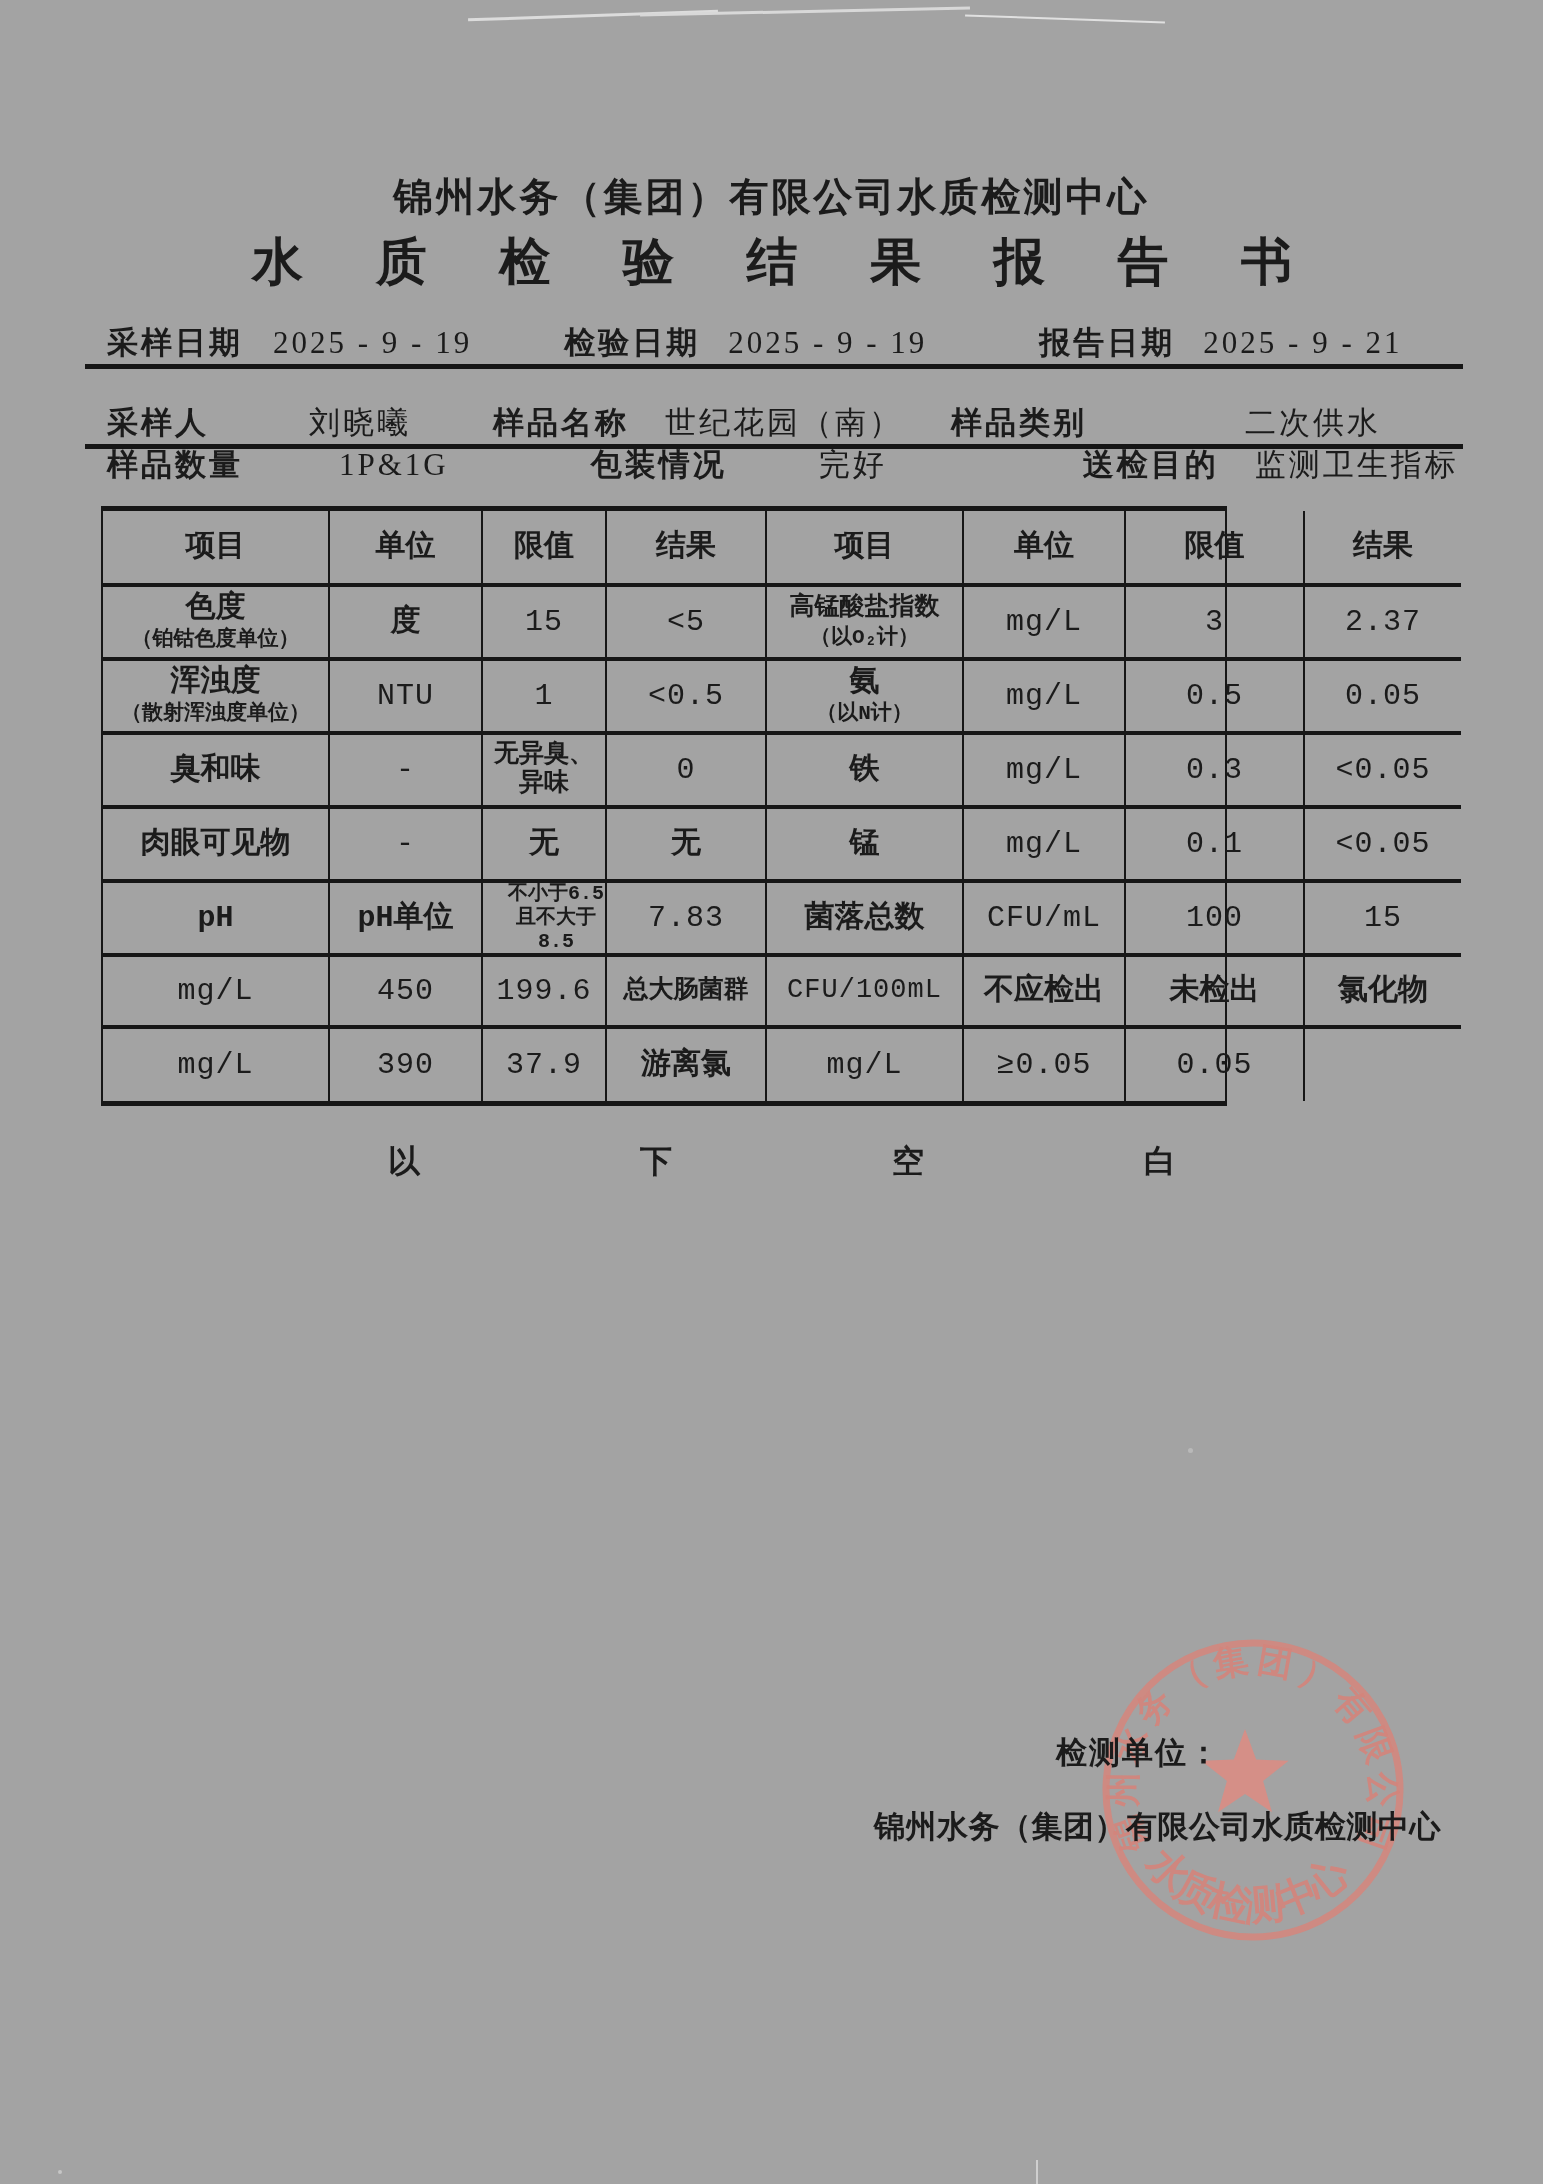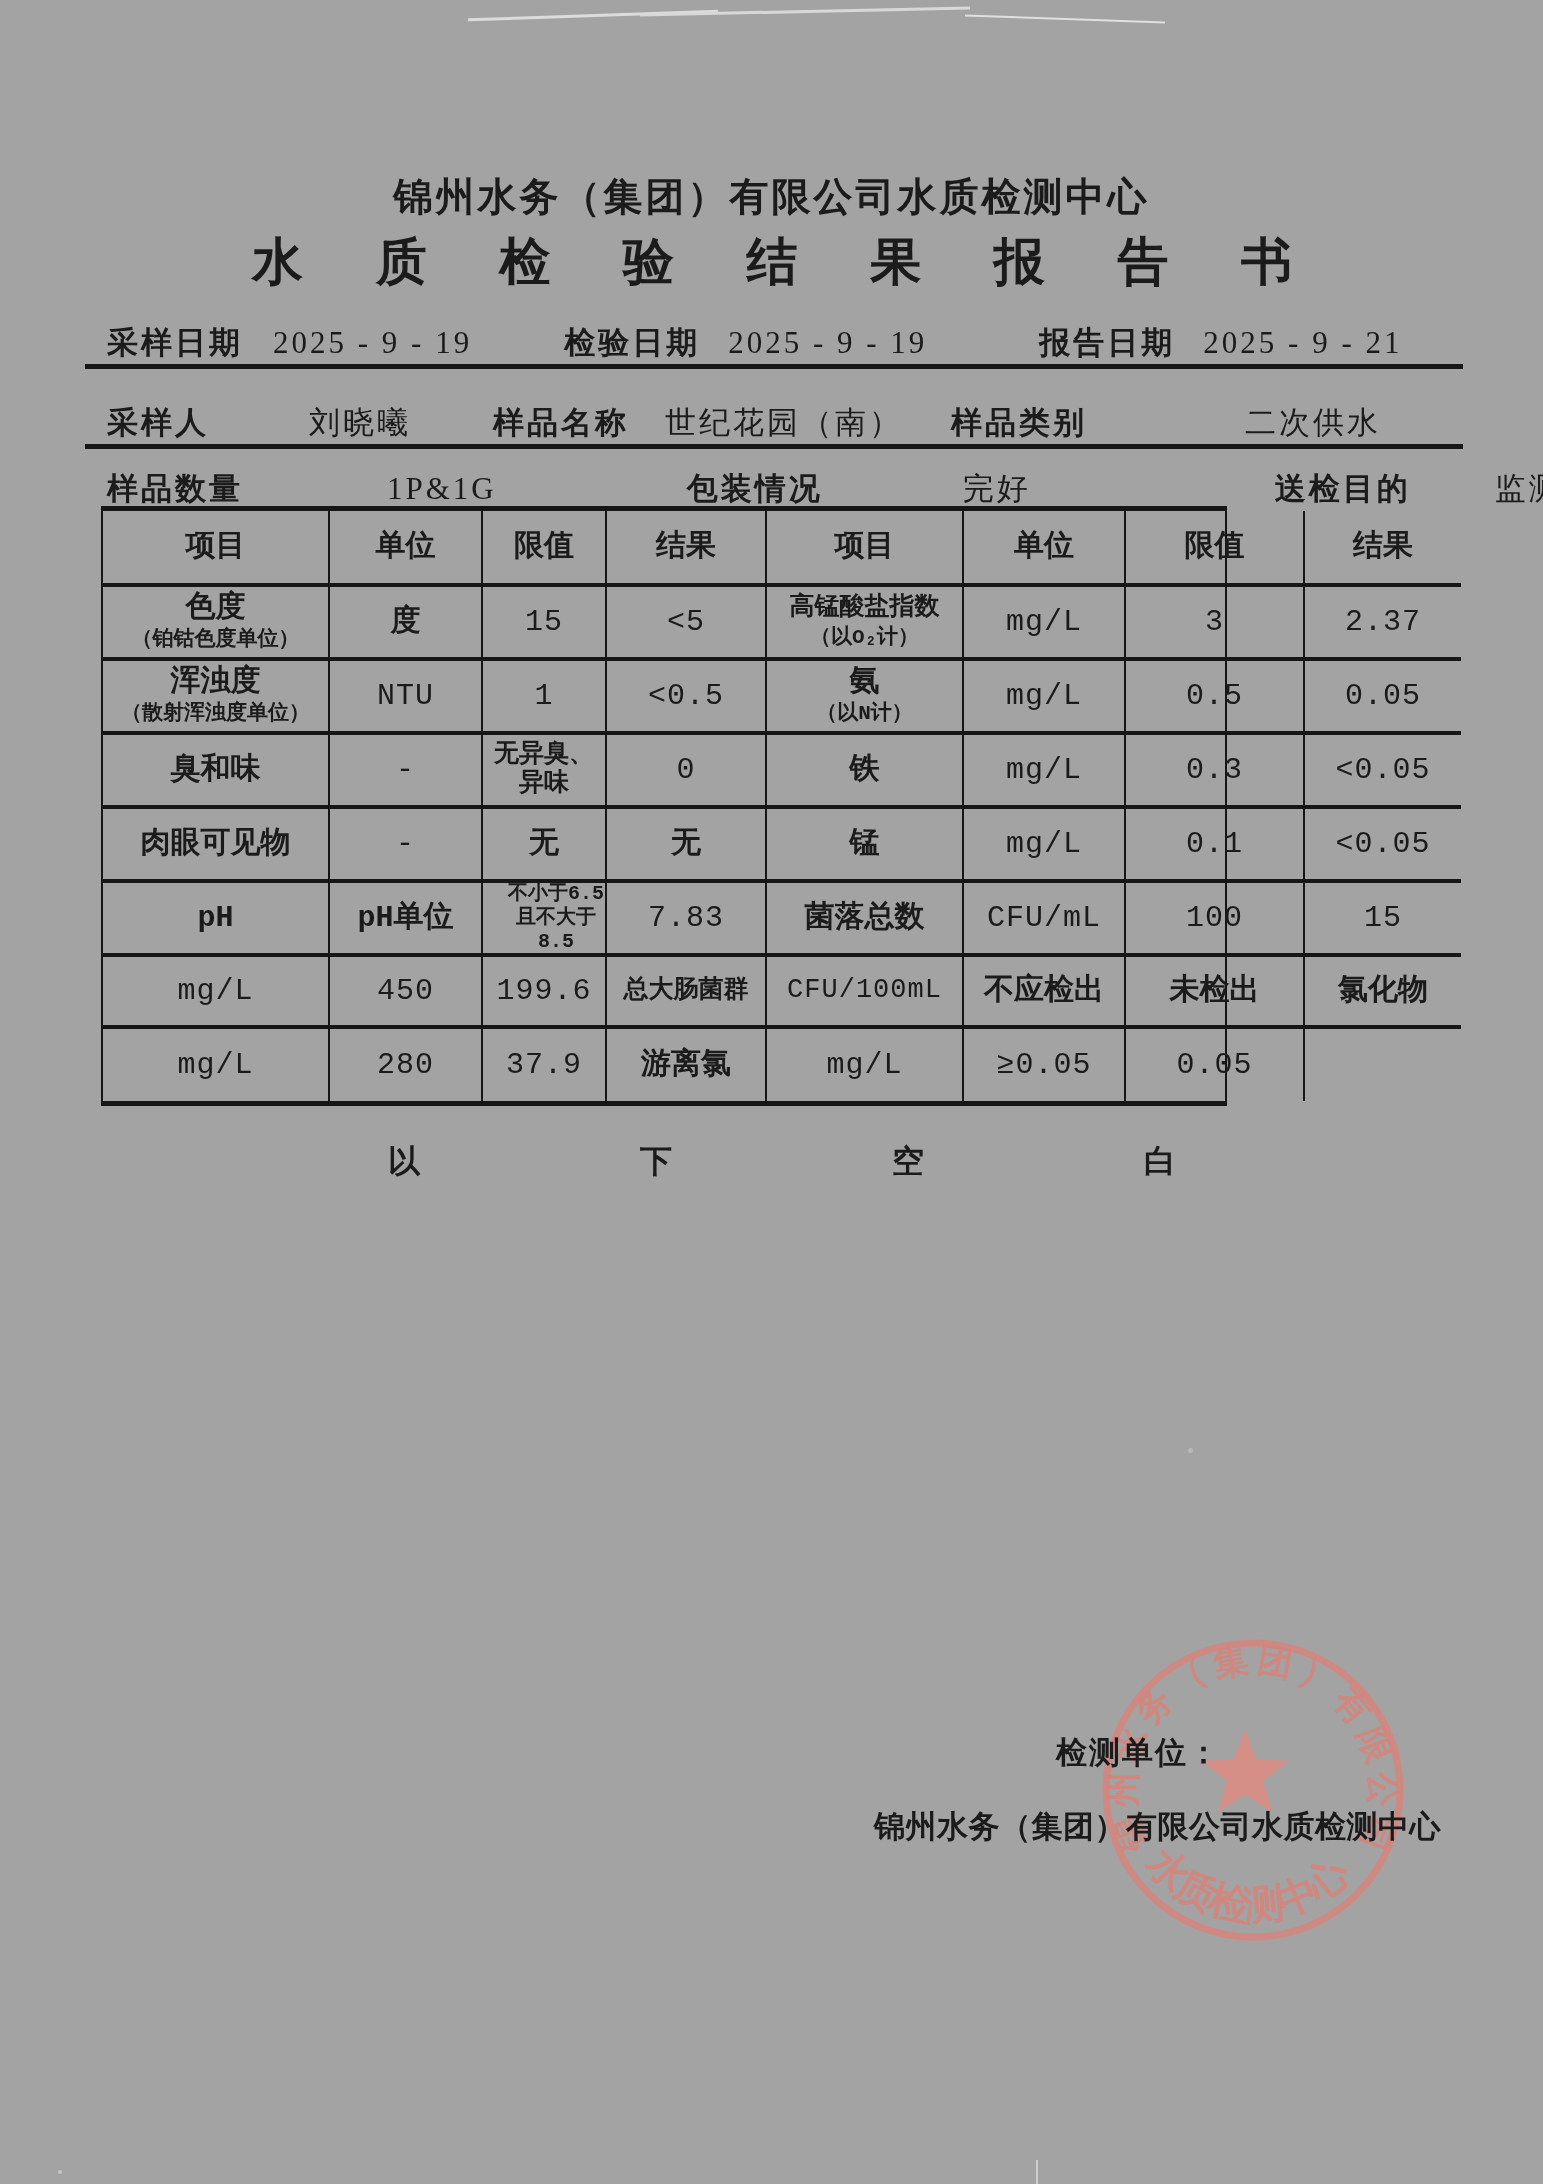--- a/index.html
+++ b/index.html
@@ -25,21 +25,21 @@
   
   .info-line{
     position:absolute;left:85px;width:1378px;
     display:flex;align-items:baseline;
     font-size:31px;
   }
   .info-line .lbl{font-weight:700;letter-spacing:3px;white-space:nowrap;}
   .info-line .val{font-weight:400;letter-spacing:3px;white-space:nowrap;}
   .line1{top:322px;height:42px;border-bottom:5px solid #161616;}
   .line2{top:402px;height:42px;border-bottom:5px solid #161616;}
-  .line3{top:468px;height:40px;gap:48px;}
+  .line3{top:444px;height:40px;}
   
   .tbl{
     position:absolute;left:101px;top:506px;width:1126px;
     box-sizing:border-box;
     border-top:5px solid #161616;border-bottom:5px solid #161616;
     border-left:2px solid #161616;border-right:2px solid #161616;
     display:grid;
     grid-template-columns:227px 153px 124px 160px 197px 162px 179px 156px;
     grid-template-rows:76px 74px 74px 74px 74px 74px 72px 72px;
     font-family:Liberation Mono, monospace;
@@ -202,21 +202,21 @@
     <div class="num">mg/L</div>
     <div class="num">450</div>
     <div class="num">199.6</div>
     <div class="small">总大肠菌群</div>
     <div class="num unit-sm">CFU/100mL</div>
     <div>不应检出</div>
     <div>未检出</div>
 
     <div>氯化物</div>
     <div class="num">mg/L</div>
-    <div class="num">280</div>
+    <div class="num">390</div>
     <div class="num">37.9</div>
     <div>游离氯</div>
     <div class="num">mg/L</div>
     <div class="num">≥0.05</div>
     <div class="num">0.05</div>
   </div>
 
   <div class="blank-note">
     <span>以</span>
     <span>下</span>

